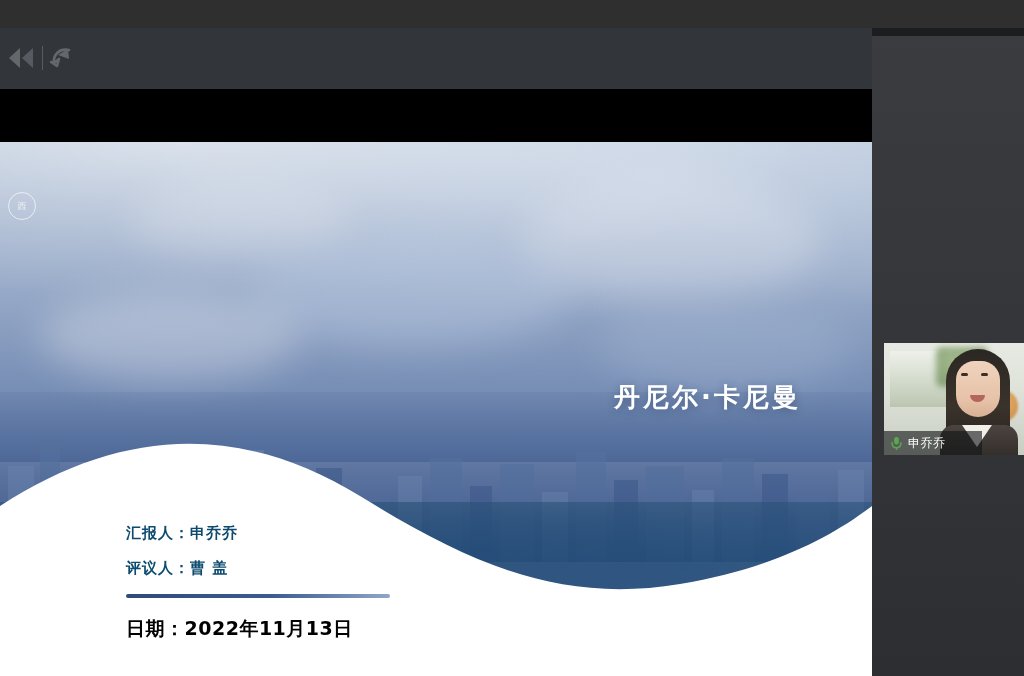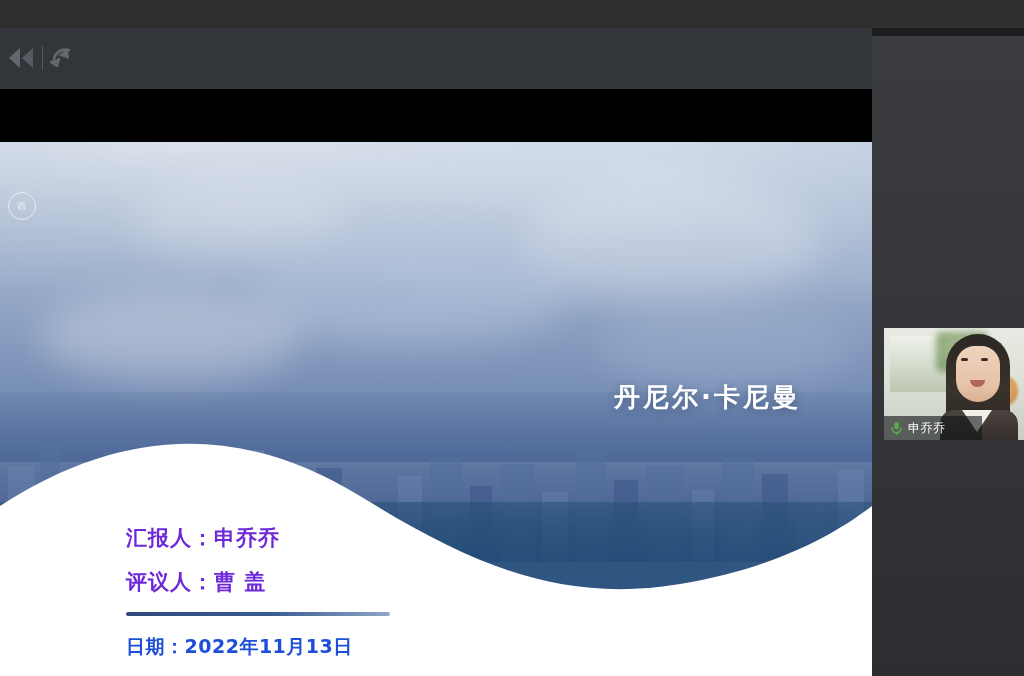--- a/index.html
+++ b/index.html
@@ -127,42 +127,42 @@
     position:absolute;left:614px;top:238px;
     font-size:26px;font-weight:700;color:#ffffff;letter-spacing:3px;
     font-family:"DejaVu Sans","Liberation Sans",sans-serif;
     text-shadow:0 2px 8px rgba(30,50,90,.45);
     white-space:nowrap;
   }
 
   
   .credits{position:absolute;left:126px;top:382px;width:400px;}
   .credit-line{
-    font-size:21px;font-weight:700;color:#6d28d9;letter-spacing:1px;
+    font-size:15px;font-weight:700;color:#0c4a6e;letter-spacing:1px;
     margin-bottom:16px;white-space:nowrap;
     font-family:"DejaVu Sans","Liberation Sans",sans-serif;
   }
   .credit-rule{
     width:264px;height:4px;margin:6px 0 18px 0;
     background:linear-gradient(90deg,#2f4a7a 0%,#3a5c92 55%,#8fa6c6 100%);
     border-radius:2px;
   }
   .credit-date{
-    font-size:19px;font-weight:700;color:#1d4ed8;letter-spacing:.5px;white-space:nowrap;
+    font-size:19px;font-weight:700;color:#000000;letter-spacing:.5px;white-space:nowrap;
     font-family:"DejaVu Sans","Liberation Sans",sans-serif;
   }
 
   
   .rail{
     position:absolute;left:872px;top:0;width:152px;height:648px;
     background:linear-gradient(180deg,#3a3c3f 0%,#333538 55%,#2c2e31 100%);
   }
   .rail-top-dark{position:absolute;left:0;top:0;width:152px;height:8px;background:#1c1d1f;}
   .video-tile{
-    position:absolute;left:12px;top:300px;width:140px;height:112px;
+    position:absolute;left:12px;top:315px;width:140px;height:112px;
     background:#cfd3cd;overflow:hidden;
   }
   .vid-bg{
     position:absolute;inset:0;
     background:
       linear-gradient(180deg,#e7eae2 0%,#dfe3da 38%,#c9cec3 100%);
   }
   .vid-window{
     position:absolute;left:6px;top:8px;width:62px;height:56px;
     background:linear-gradient(180deg,#eef1ea 0%,#cfd8c8 60%,#b9c4ae 100%);

